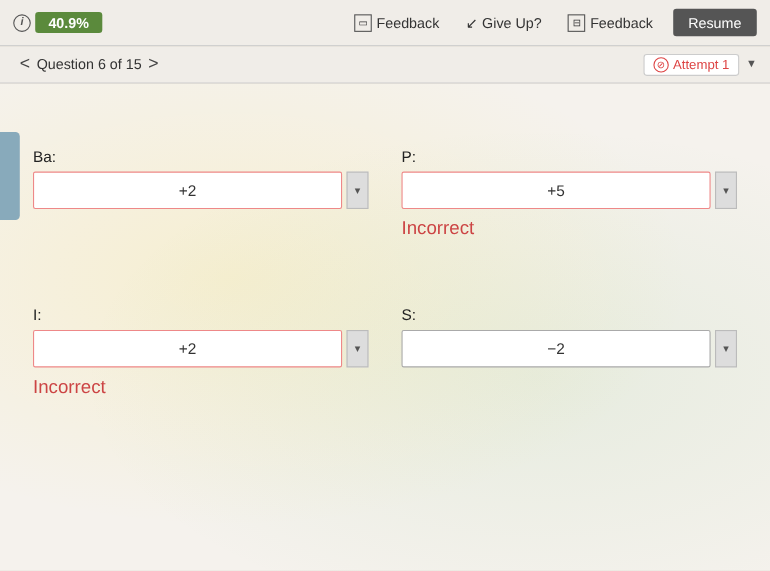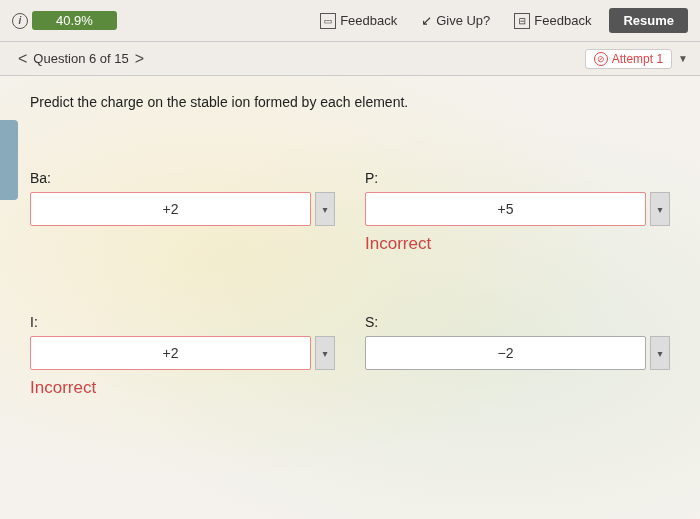--- a/index.html
+++ b/index.html
@@ -40,24 +40,24 @@
       align-items: center;
       justify-content: center;
       font-size: 10px;
       color: #555;
       font-style: italic;
       font-weight: bold;
     }
     .score-badge {
       background: #5b8a3c;
       color: white;
-      padding: 2px 24px;
+      padding: 2px 12px;
       border-radius: 3px;
       font-size: 13px;
-      font-weight: normal;
+      font-weight: bold;
     }
     .spacer { flex: 1; }
     .nav-btn {
       display: flex;
       align-items: center;
       gap: 4px;
       font-size: 13px;
       color: #333;
       cursor: pointer;
       padding: 4px 10px;
@@ -76,21 +76,20 @@
     }
     .resume-btn {
       background: #555;
       color: white;
       border: none;
       padding: 5px 14px;
       border-radius: 3px;
       font-size: 13px;
       cursor: pointer;
       margin-left: 8px;
-      font-weight: bold;
     }
 
     
     .question-bar {
       background: #f0ede8;
       border-bottom: 1px solid #ccc;
       display: flex;
       align-items: center;
       padding: 4px 12px;
       height: 34px;
@@ -270,21 +269,20 @@
   <div class="attempt-area">
     <div class="attempt-badge">
       <span class="circle-icon">⊘</span>
       <span>Attempt 1</span>
     </div>
     <button class="dropdown-arrow">▼</button>
   </div>
 </div>
 
 <div class="main-content">
-  <p class="question-text">Predict the charge on the stable ion formed by each element.</p>
 
   <div class="questions-grid">
 
     <div class="question-item">
       <span class="element-label">Ba:</span>
       <div class="answer-row">
         <div class="answer-input">
           <span>+2</span>
         </div>
         <div class="dropdown-btn">▾</div>

